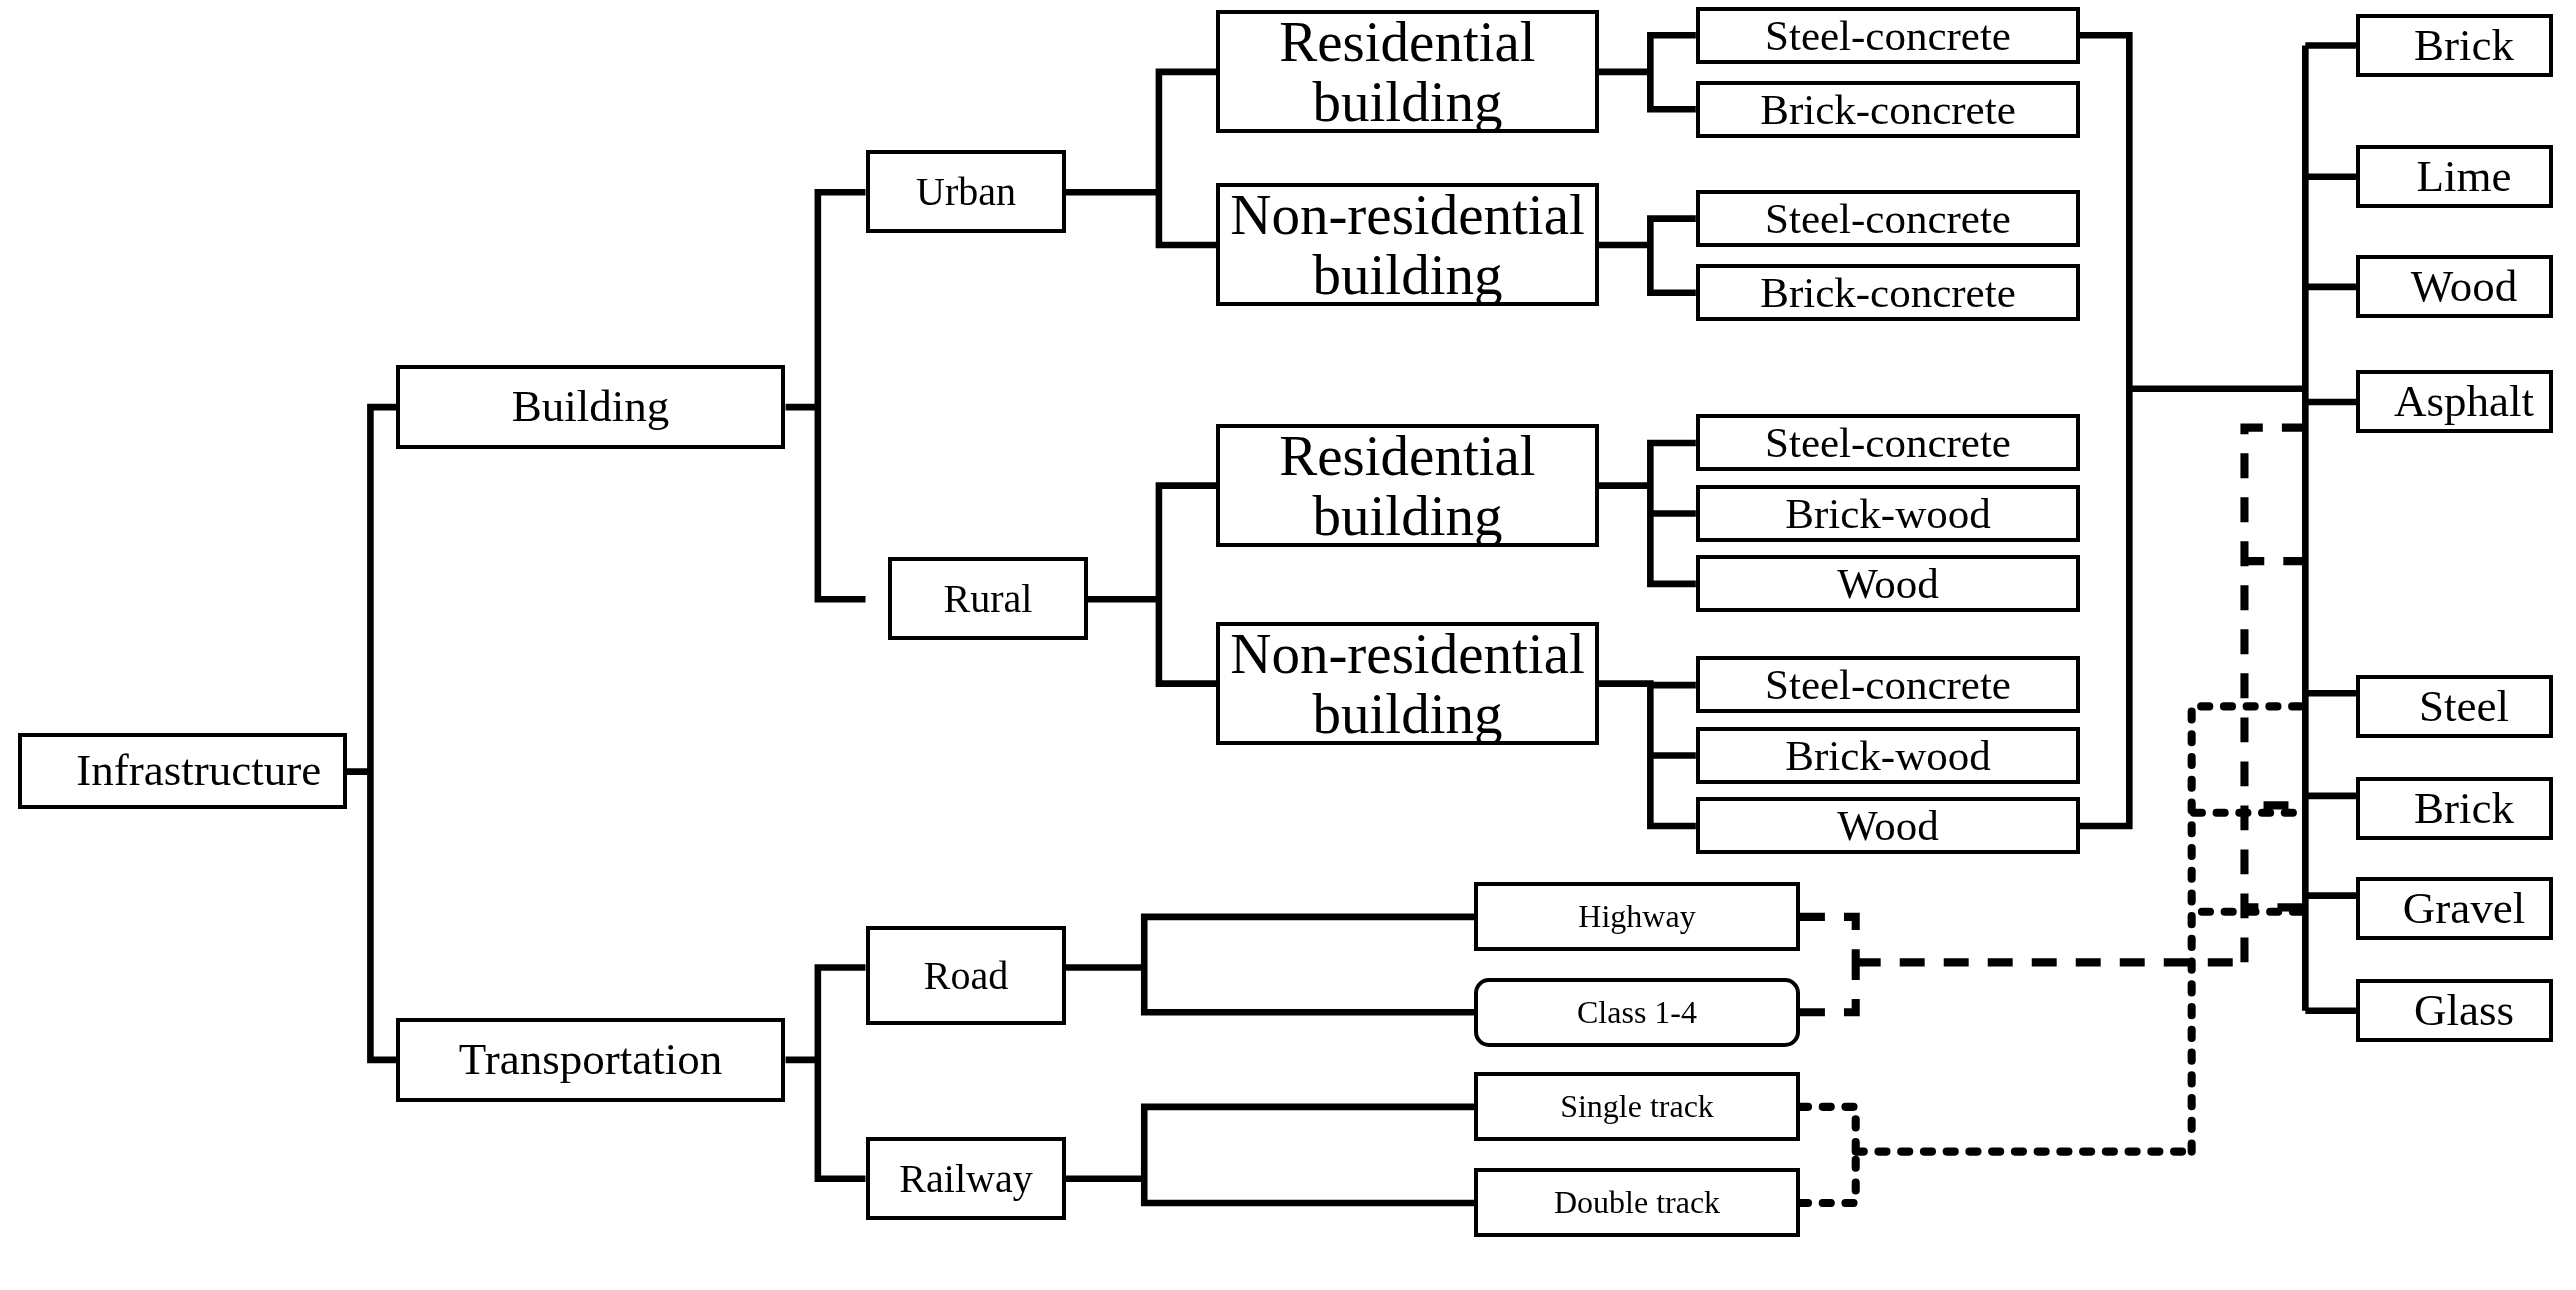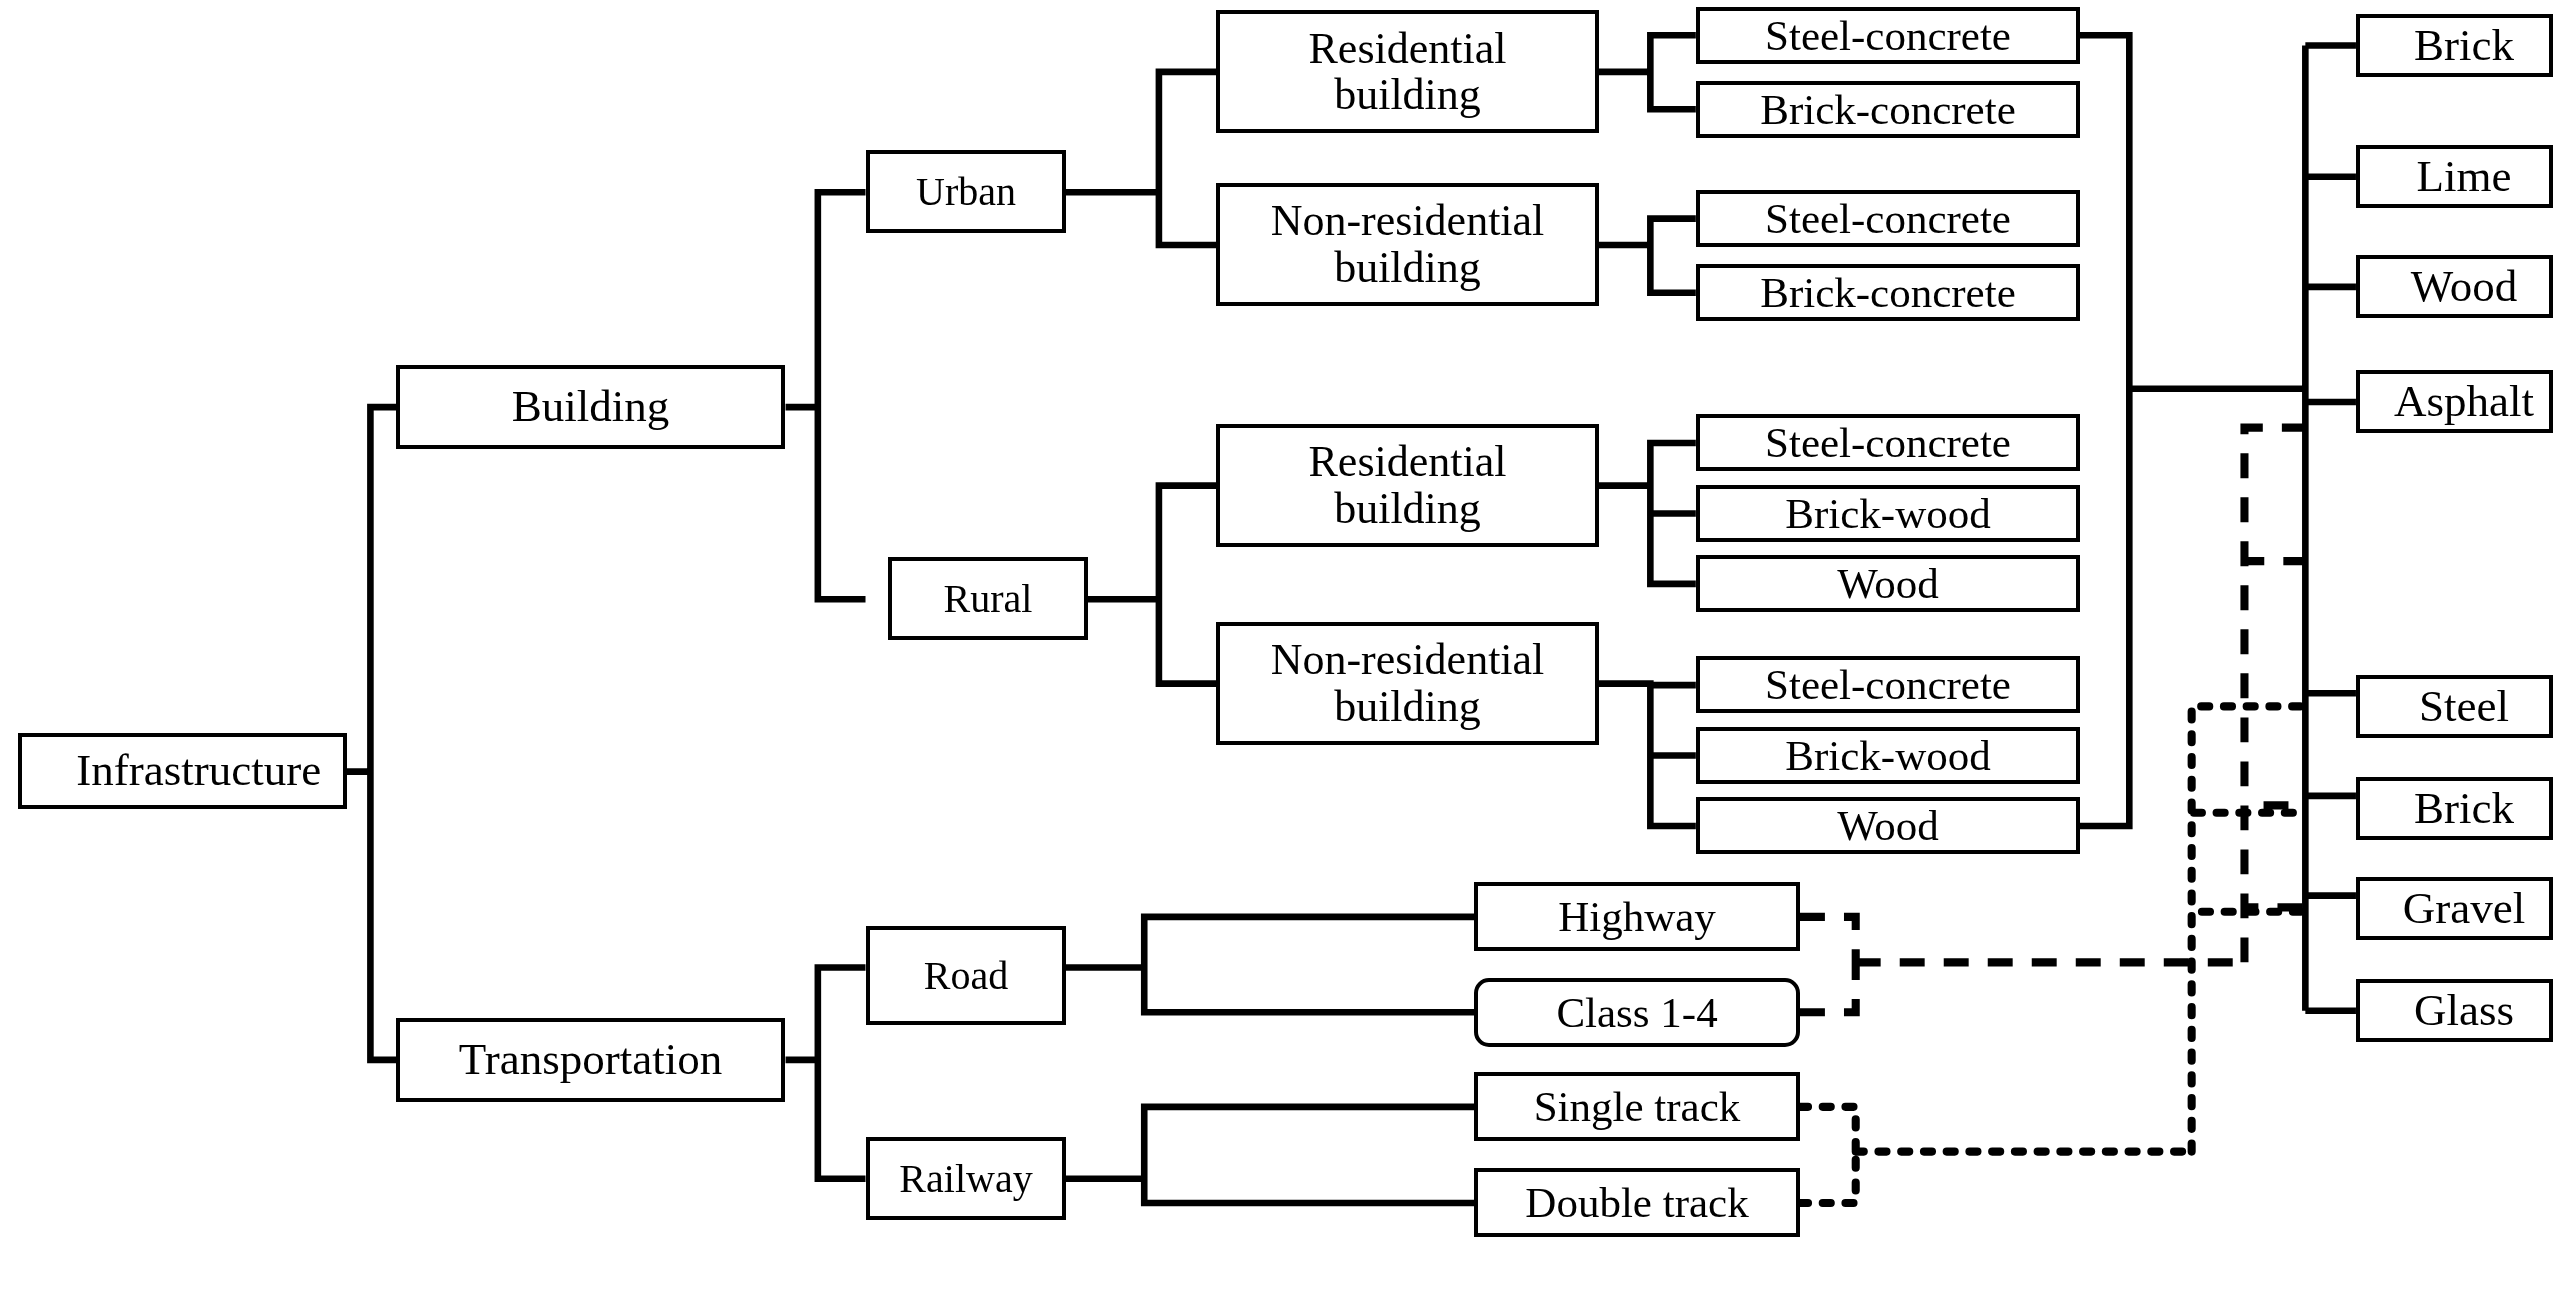--- a/index.html
+++ b/index.html
@@ -20,24 +20,24 @@
     align-items:center;
     justify-content:center;
     text-align:center;
     color:#000000;
     line-height:1.05;
     white-space:pre-line;
   }
   .n-root   {font-size:45px;padding-left:32px;}
   .n-l1     {font-size:45px;}
   .n-l2     {font-size:40px;}
-  .n-l3     {font-size:44px;}
+  .n-l3     {font-size:57px;}
   .n-l4     {font-size:43px;}
   .n-mat    {font-size:45px;padding-left:19px;}
-  .n-trans  {font-size:43px;}
+  .n-trans  {font-size:32px;}
 </style>
 </head>
 <body>
 
 <div id="stage">
 
   <svg class="wires" viewBox="0 0 3512 1760" aria-hidden="true">
     <g fill="none" stroke="#000000" stroke-linecap="butt">
       <path stroke-width="9" d="M473,1052 H505 V555 H540
                M505,1052 V1445 H540

